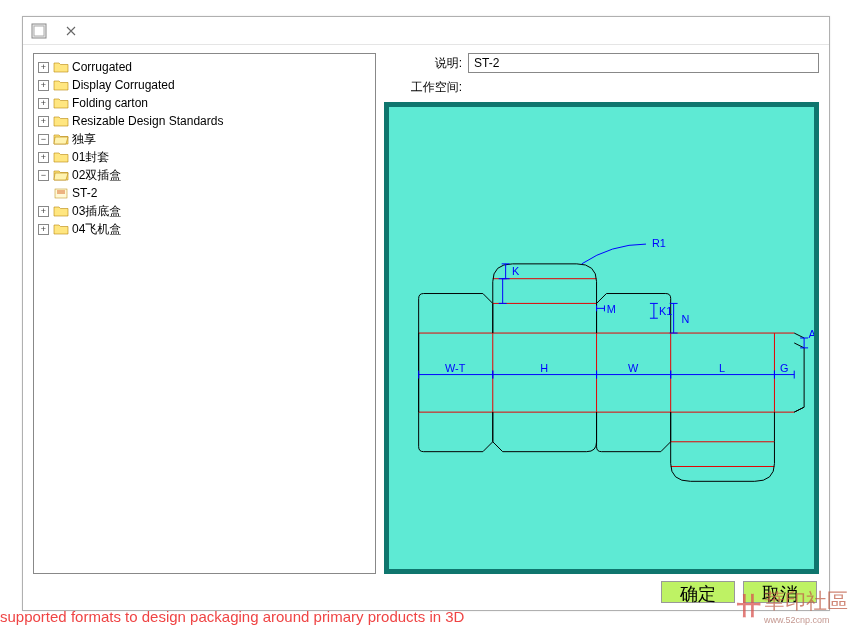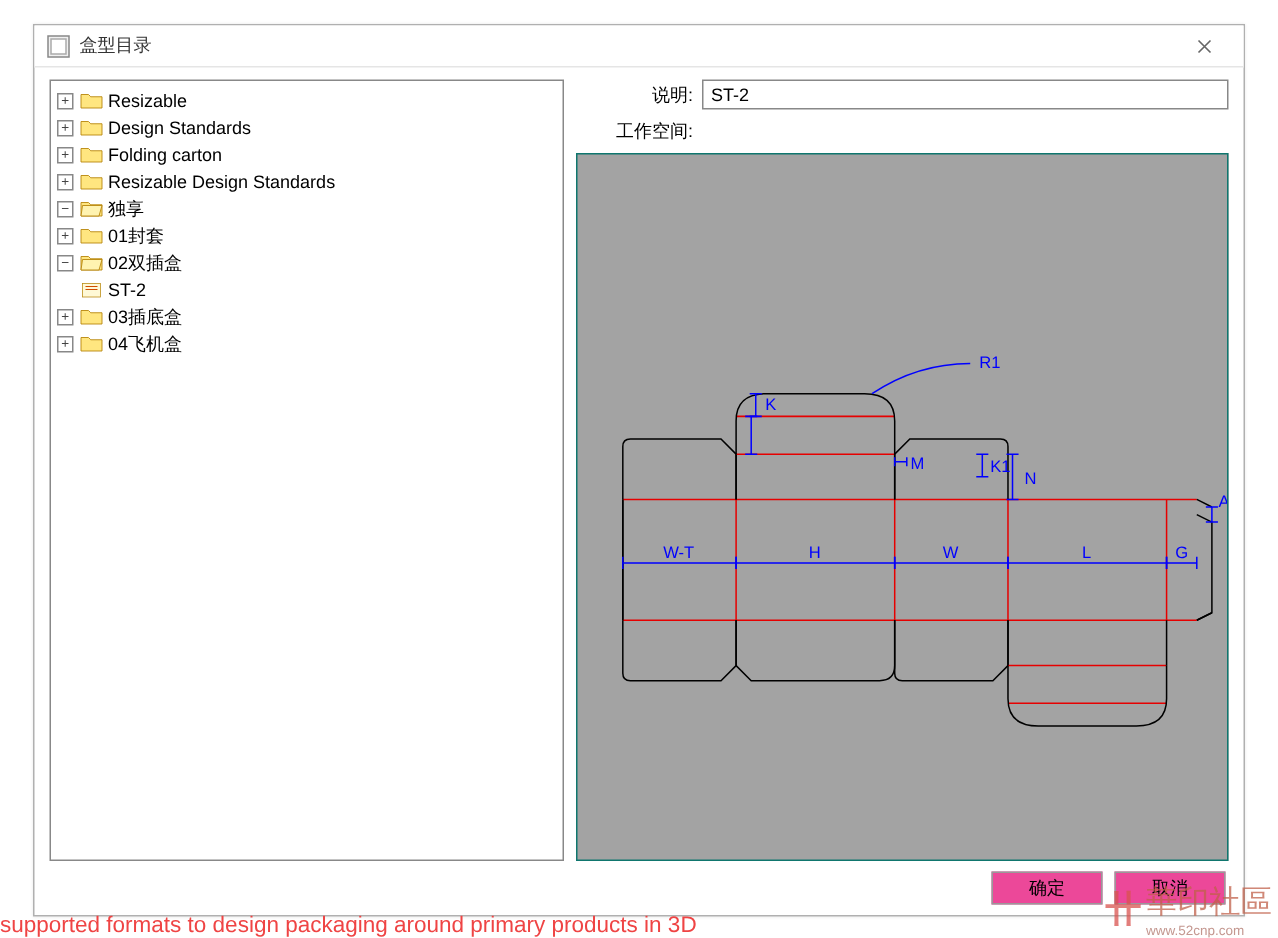--- a/index.html
+++ b/index.html
@@ -106,39 +106,39 @@
       flex: 1;
       border: 1px solid #888;
       height: 20px;
       padding: 2px 5px;
       font-size: 12px;
       background: #fff;
       color: #000;
     }
     .preview {
       flex: 1;
-      border: 1px solid #0f766e;
-      background: #a3a3a3;
+      border: 5px solid #0f766e;
+      background: #5eead4;
       position: relative;
       overflow: hidden;
     }
     .button-bar {
       height: 36px;
       display: flex;
       justify-content: flex-end;
       align-items: center;
       gap: 8px;
       padding: 0 12px;
     }
     .btn {
       min-width: 74px;
       height: 22px;
       border: 1px solid #999;
-      background: #ec4899;
-      font-size: 12px;
+      background: #bef264;
+      font-size: 18px;
       cursor: pointer;
     }
     .watermark {
       position: absolute;
       right: 4px;
       bottom: 0px;
       display: flex;
       align-items: center;
       gap: 3px;
       opacity: 0.75;
@@ -163,49 +163,48 @@
 
 <div class="dialog">
 
   <div class="titlebar">
     <span class="titlebar-icon">
       <svg width="16" height="16" viewBox="0 0 16 16">
         <rect x="1" y="1" width="14" height="14" fill="#f0f0f0" stroke="#888"></rect>
         <rect x="3" y="3" width="10" height="10" fill="#fff" stroke="#aaa"></rect>
       </svg>
     </span>
-    <span class="titlebar-title">盒型目录</span>
     <div class="close-btn">
       <svg width="10" height="10" viewBox="0 0 10 10">
         <path d="M1 1 L9 9 M9 1 L1 9" stroke="currentColor" stroke-width="1.1"></path>
       </svg>
     </div>
   </div>
 
   <div class="content">
 
     <div class="tree-panel">
       <div class="tree">
         <ul>
           <li>
             <div class="tree-row">
               <span class="exp">+</span>
               <svg class="ticon" viewBox="0 0 16 14">
                   <path class="folder-icon" d="M1 3 h5 l1.5 1.5 H15 V12 H1 Z"></path>
                 </svg>
-              <span class="tlabel">Resizable</span>
+              <span class="tlabel">Corrugated</span>
             </div>
           </li>
           <li>
             <div class="tree-row">
               <span class="exp">+</span>
               <svg class="ticon" viewBox="0 0 16 14">
                   <path class="folder-icon" d="M1 3 h5 l1.5 1.5 H15 V12 H1 Z"></path>
                 </svg>
-              <span class="tlabel">Design Standards</span>
+              <span class="tlabel">Display Corrugated</span>
             </div>
           </li>
           <li>
             <div class="tree-row">
               <span class="exp">+</span>
               <svg class="ticon" viewBox="0 0 16 14">
                   <path class="folder-icon" d="M1 3 h5 l1.5 1.5 H15 V12 H1 Z"></path>
                 </svg>
               <span class="tlabel">Folding carton</span>
             </div>

